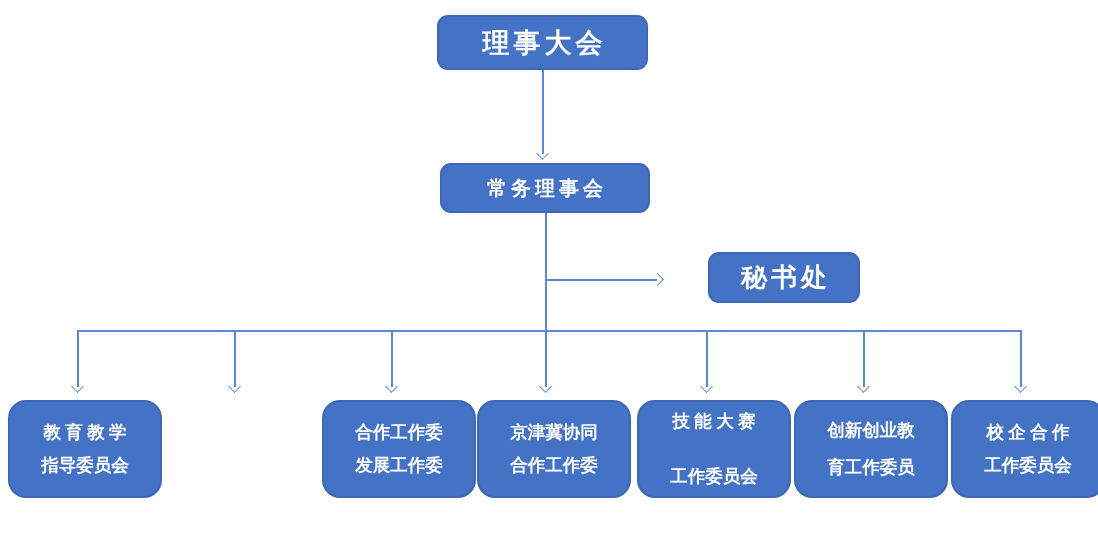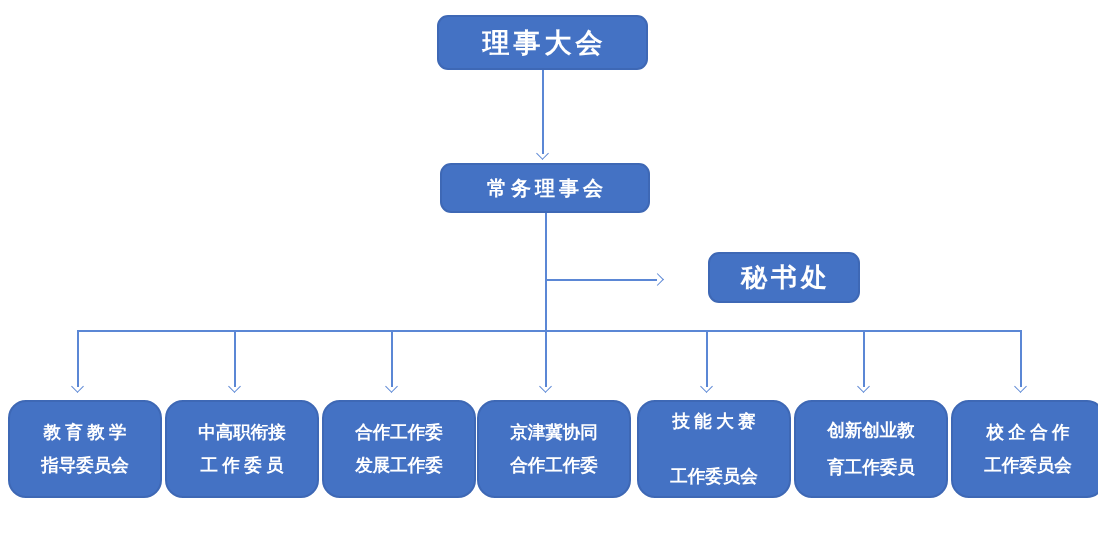--- a/index.html
+++ b/index.html
@@ -83,24 +83,20 @@
   <div class="chev down" style="left:859px;top:382px;"></div>
 
   <div class="line v" style="left:1020px;top:330px;height:57px;"></div>
   <div class="chev down" style="left:1016px;top:382px;"></div>
 
   <div class="node committee" style="left:8px;">
     <span class="cl">教 育 教 学</span>
     <span class="cl">指导委员会</span>
   </div>
 
-  <div class="node committee" style="left:165px;">
-    <span class="cl">中高职衔接</span>
-    <span class="cl">工 作 委 员</span>
-  </div>
 
   <div class="node committee" style="left:322px;">
     <span class="cl">合作工作委</span>
     <span class="cl">发展工作委</span>
   </div>
 
   <div class="node committee" style="left:477px;">
     <span class="cl">京津冀协同</span>
     <span class="cl">合作工作委</span>
   </div>

